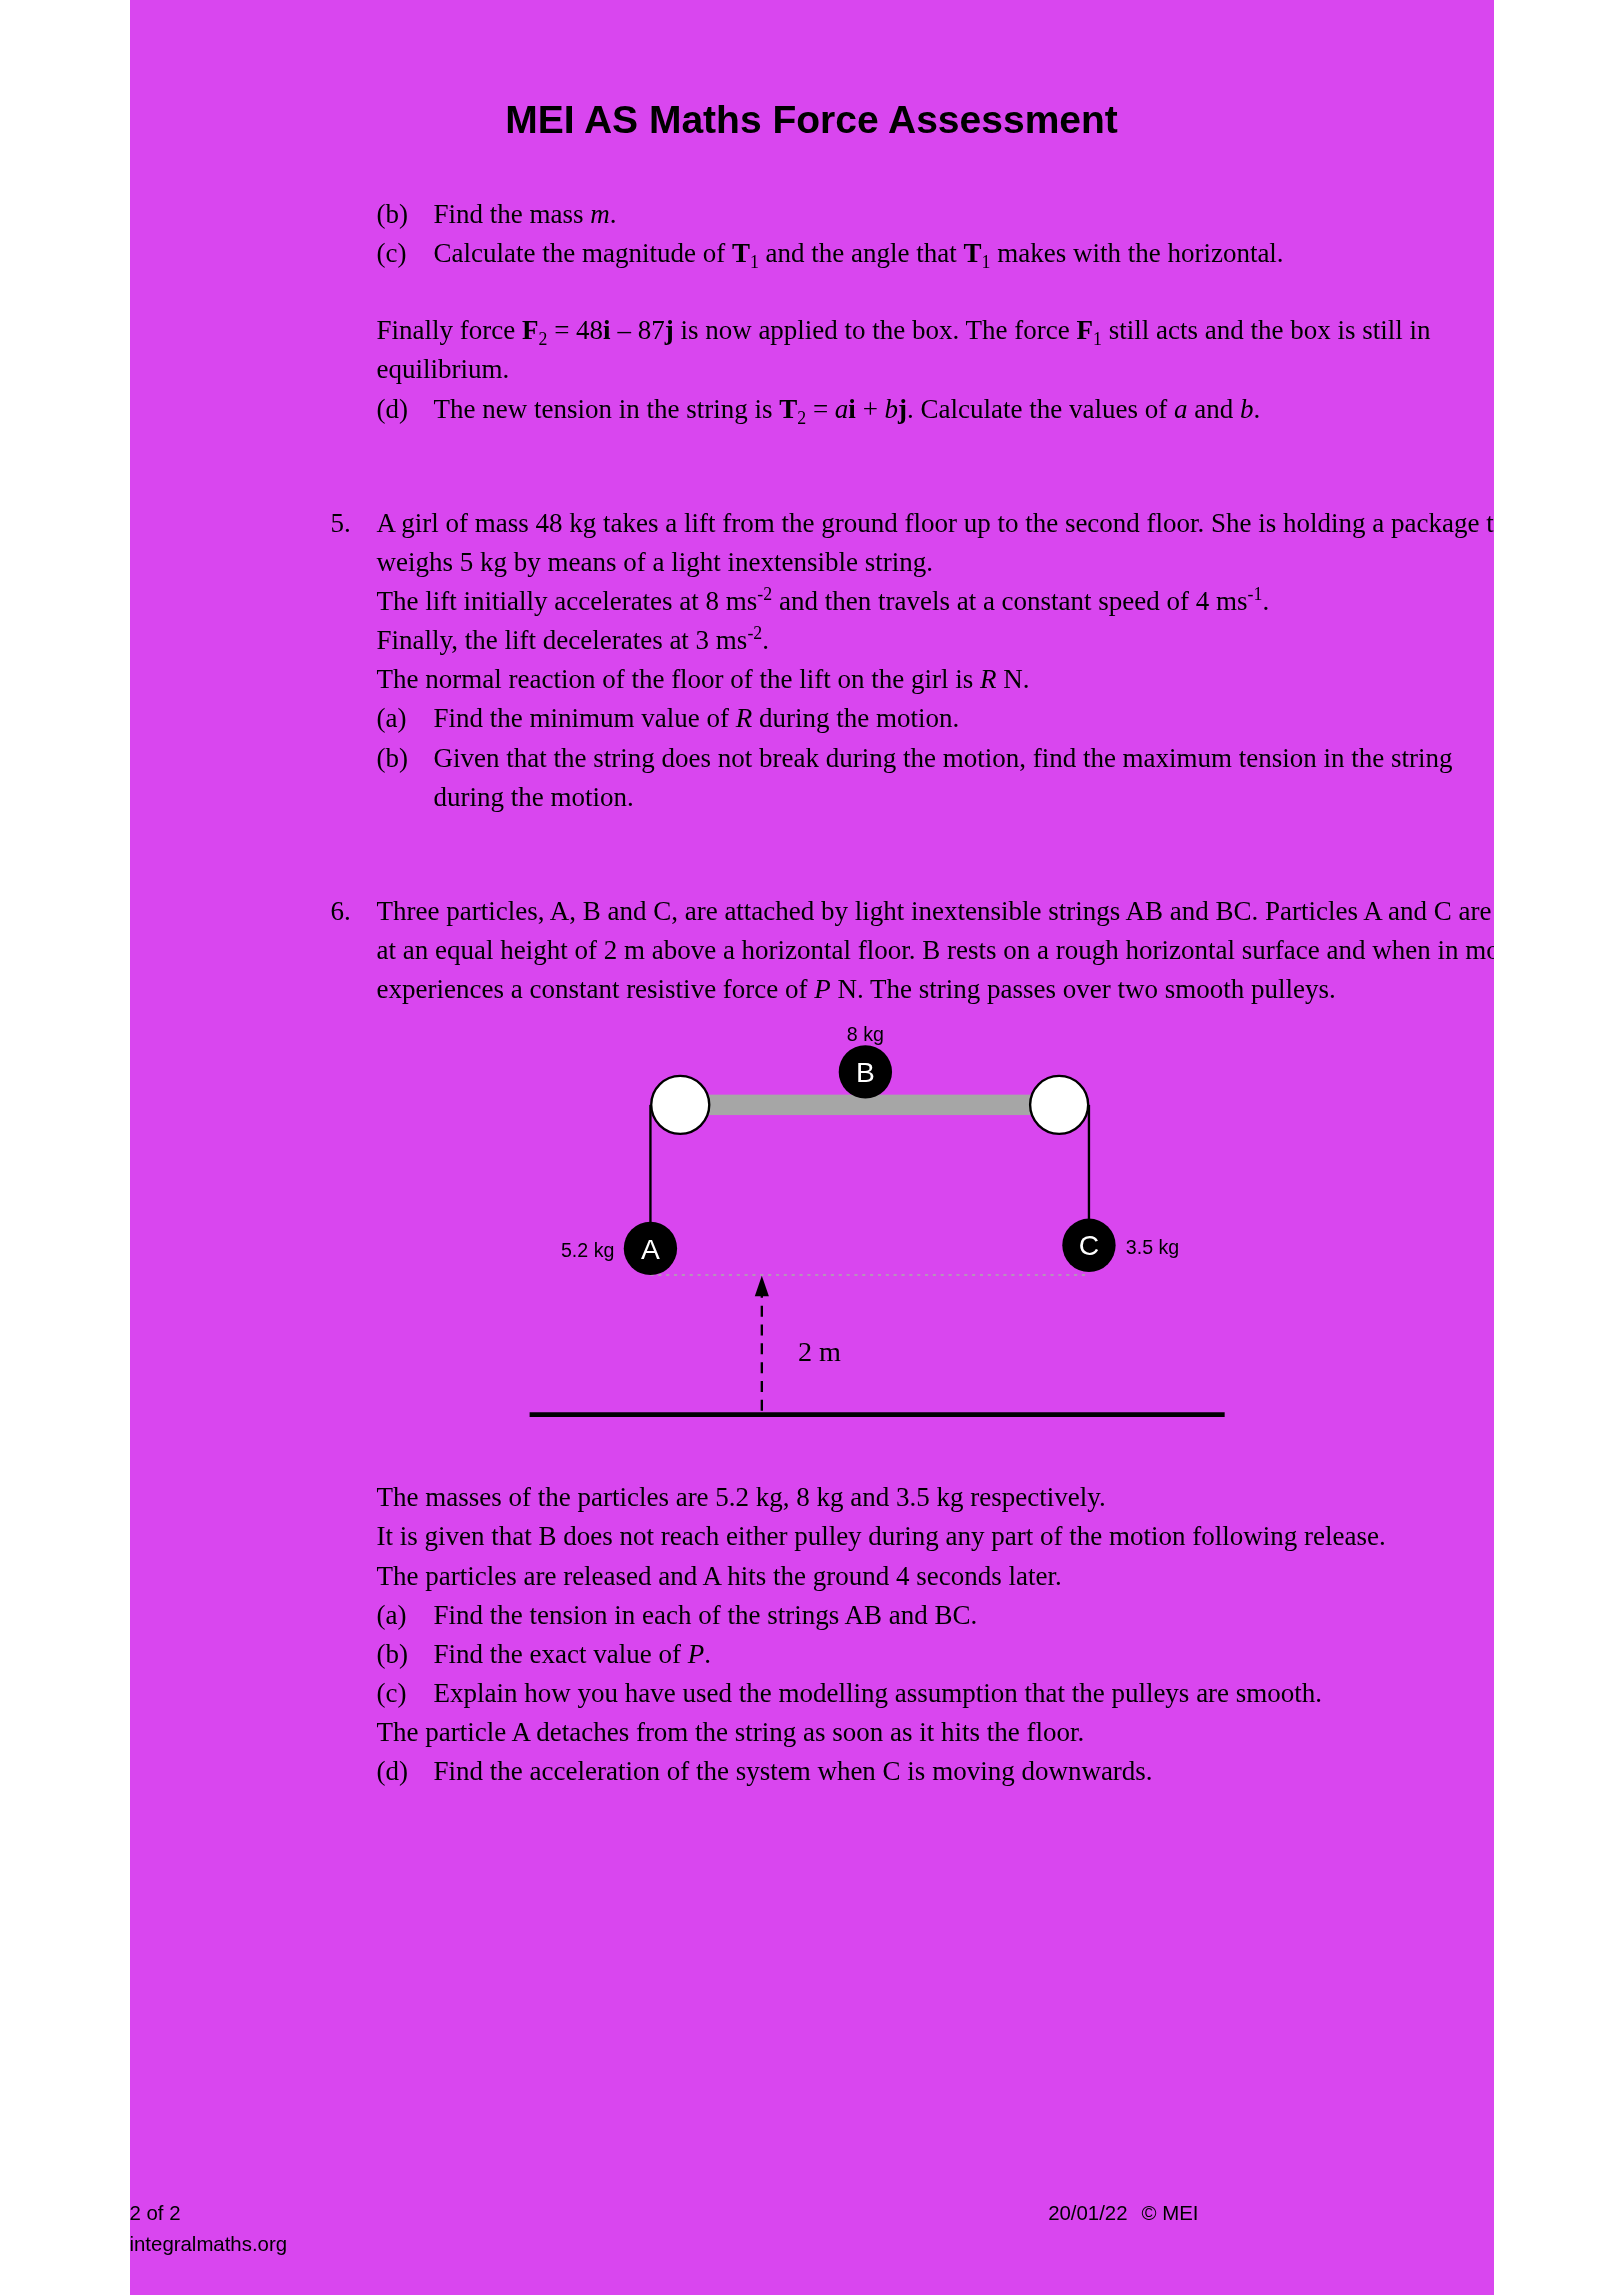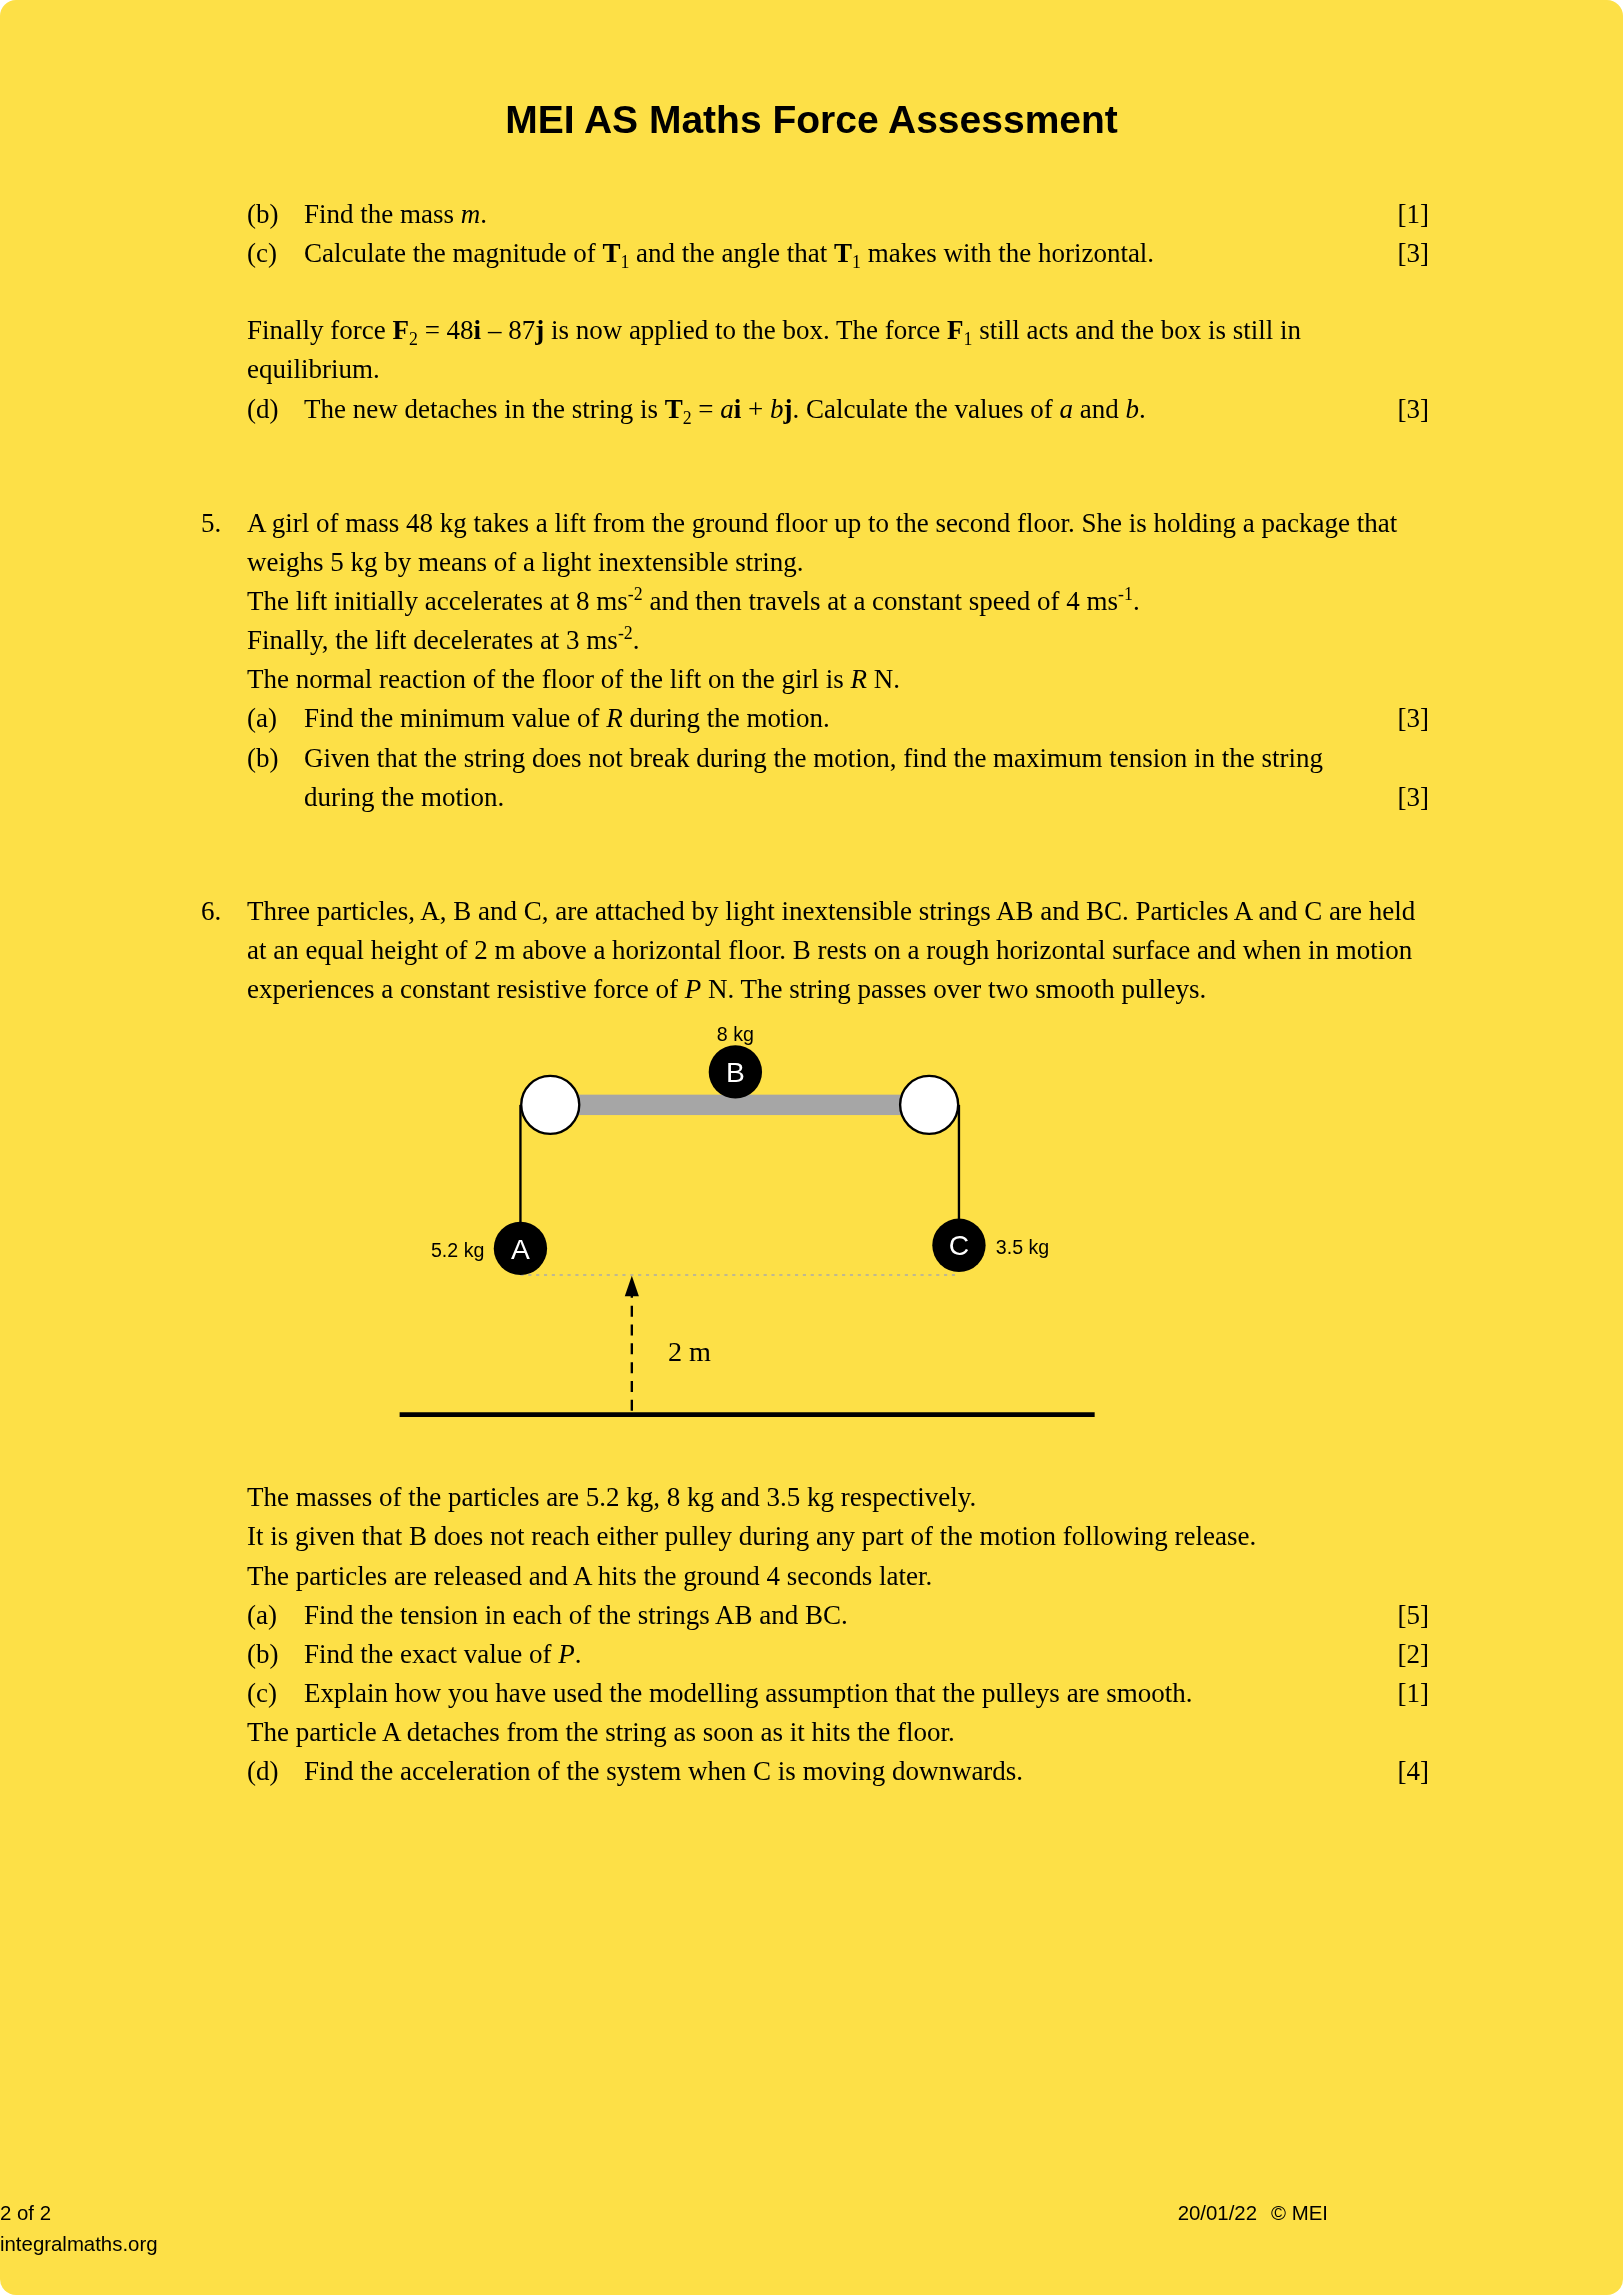--- a/index.html
+++ b/index.html
@@ -1,23 +1,23 @@
 <!DOCTYPE html>
 <html style="font-size:12.6px"><head>
 <meta charset="utf-8">
 <style>
   *{box-sizing:border-box;}
   html,body{margin:0;padding:0;background:#ffffff;}
   .page{
     position:relative;
-    width:1623px;height:2295px;
-    background:#fde047;color:#000;
+    width:1364px;height:2295px;
+    background:#d946ef;color:#000;
     font-family:"Liberation Serif",serif;
     font-size:27px;line-height:1.45;
-    margin:0 auto;overflow:hidden;border-radius:16px;
+    margin:0 auto;overflow:hidden;
   }
   .title{
     position:absolute;top:99px;left:0;width:100%;
     text-align:center;margin:0;
     font-family:"Liberation Sans",sans-serif;
     font-weight:700;font-size:39px;line-height:1.1;
   }
   .content{position:absolute;left:247px;top:195px;width:1182px;}
   .para{margin:0;}
   .gap-line{margin-top:38px;}
@@ -63,21 +63,21 @@
     <div class="part">
       <span class="plabel">(c)</span>
       <span class="ptext"><span>Calculate the magnitude of </span><span class="b">T</span><sub>1</sub><span> and the angle that </span><span class="b">T</span><sub>1</sub><span> makes with the horizontal.</span></span>
       <span class="pmarks">[3]</span>
     </div>
 
     <p class="para gap-line"><span>Finally force </span><span class="b">F</span><sub>2</sub><span> = 48</span><span class="b">i</span><span> – 87</span><span class="b">j</span><span> is now applied to the box. The force </span><span class="b">F</span><sub>1</sub><span> still acts and the box is still in equilibrium.</span></p>
 
     <div class="part">
       <span class="plabel">(d)</span>
-      <span class="ptext"><span>The new detaches in the string is </span><span class="b">T</span><sub>2</sub><span> = </span><span class="i">a</span><span class="b">i</span><span> + </span><span class="i">b</span><span class="b">j</span><span>. Calculate the values of </span><span class="i">a</span><span> and </span><span class="i">b</span><span>.</span></span>
+      <span class="ptext"><span>The new tension in the string is </span><span class="b">T</span><sub>2</sub><span> = </span><span class="i">a</span><span class="b">i</span><span> + </span><span class="i">b</span><span class="b">j</span><span>. Calculate the values of </span><span class="i">a</span><span> and </span><span class="i">b</span><span>.</span></span>
       <span class="pmarks">[3]</span>
     </div>
 
     <div class="question">
       <span class="qnum">5.</span>
       <p class="para"><span>A girl of mass 48 kg takes a lift from the ground floor up to the second floor. She is holding a package that weighs 5 kg by means of a light inextensible string.</span></p>
       <p class="para"><span>The lift initially accelerates at 8 ms</span><sup>-2</sup><span> and then travels at a constant speed of 4 ms</span><sup>-1</sup><span>.</span></p>
       <p class="para"><span>Finally, the lift decelerates at 3 ms</span><sup>-2</sup><span>.</span></p>
       <p class="para"><span>The normal reaction of the floor of the lift on the girl is </span><span class="i">R</span><span> N.</span></p>
       <div class="part">

